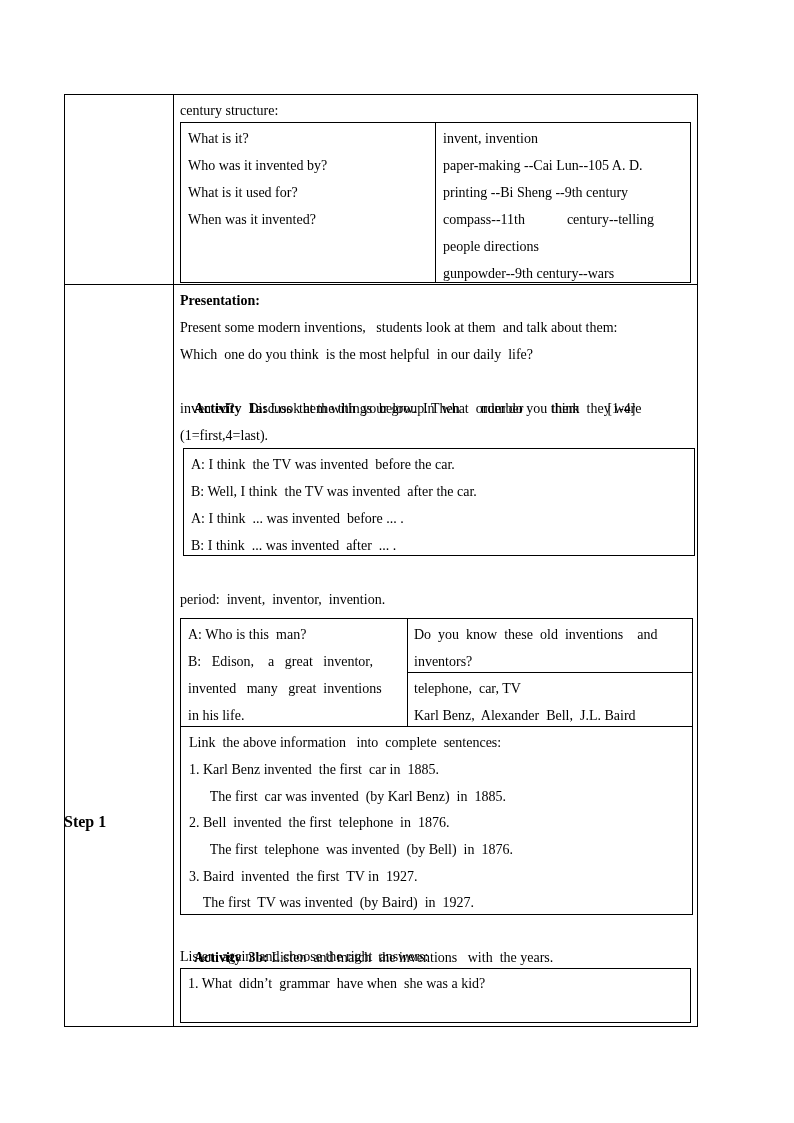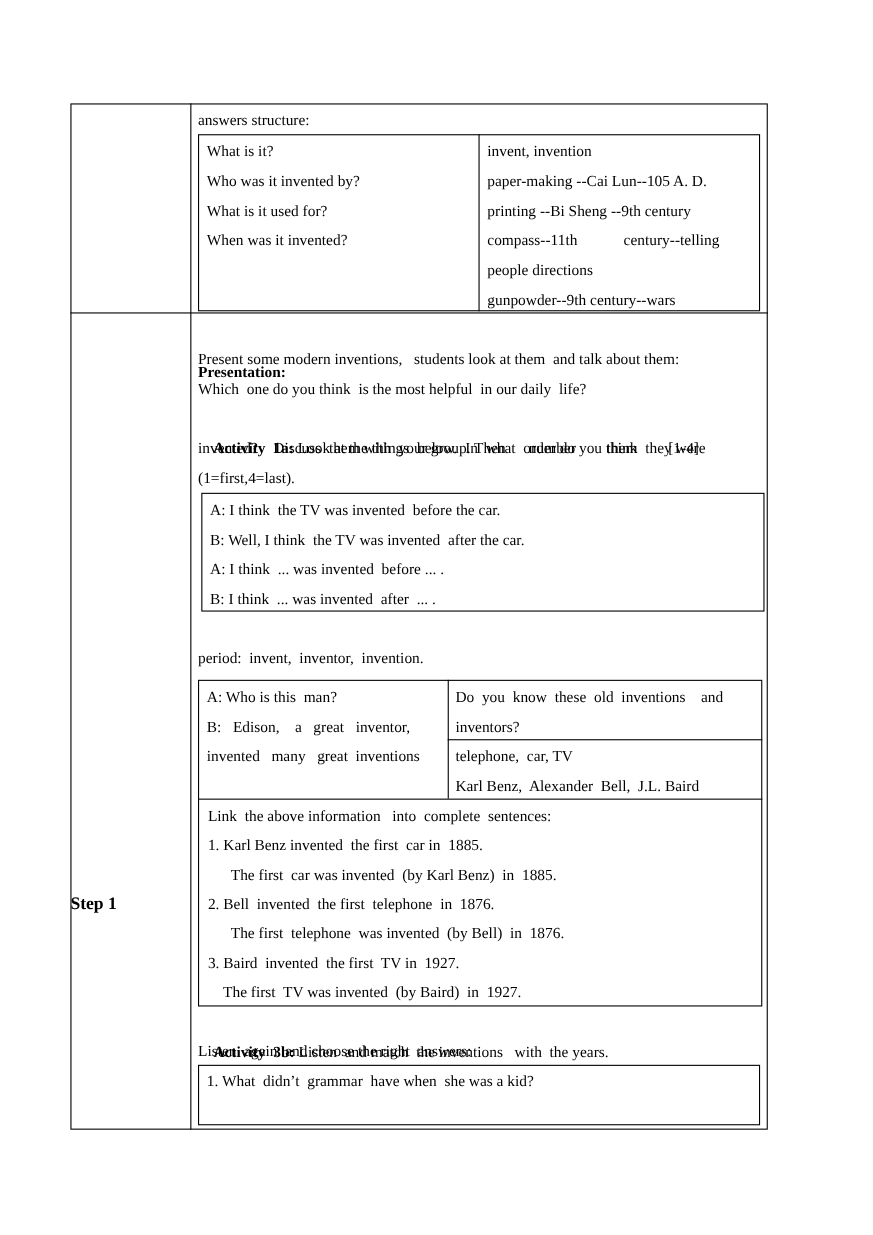--- a/index.html
+++ b/index.html
@@ -3,38 +3,38 @@
   <meta charset="utf-8">
   <style>
     html, body { margin: 0; padding: 0; background: #ffffff; }
     body {
       width: 794px; height: 1123px; position: relative; overflow: hidden;
       font-family: "Liberation Serif", "DejaVu Serif", serif;
       font-size: 14px; color: #000;
     }
     .abs { position: absolute; box-sizing: border-box; }
     .line { position: absolute; left: 0; right: 0; line-height: 27px; height: 27px; white-space: nowrap; }
-    .bold { font-weight: bold; margin-top: 39px; }
+    .bold { font-weight: bold; }
     .b { border: 1px solid #000; }
     .step-label {
       position: absolute; left: 64px; width: 110px; top: 813px;
       text-align: left; font-family: "Liberation Serif", serif; font-weight: bold; font-size: 16px;
     }
   </style>
 </head>
 <body>
 
 <div class="abs b" style="left:64px; top:94px; width:634px; height:933px;"></div>
 
 <div class="abs" style="left:173px; top:94px; width:1px; height:933px; background:#000;"></div>
 
 <div class="abs" style="left:64px; top:284px; width:634px; height:1px; background:#000;"></div>
 
 <div class="abs" style="left:180px; top:97px; width:510px; height:27px;">
-  <div class="line" style="top:0;">answers  structure:</div>
+  <div class="line" style="top:0;">century  structure:</div>
 </div>
 
 <div class="abs b" style="left:180px; top:122px; width:511px; height:161px;"></div>
 <div class="abs" style="left:435px; top:122px; width:1px; height:161px; background:#000;"></div>
 
 <div class="abs" style="left:188px; top:125px; width:240px; height:140px;">
   <div class="line" style="top:0;">What is it?</div>
   <div class="line" style="top:27px;">Who was it invented  by?</div>
   <div class="line" style="top:54px;">What is it used for?</div>
   <div class="line" style="top:81px;">When  was it invented?</div>
@@ -76,20 +76,21 @@
 
 <div class="abs b" style="left:180px; top:618px; width:513px; height:297px;"></div>
 <div class="abs" style="left:407px; top:618px; width:1px; height:108px; background:#000;"></div>
 <div class="abs" style="left:180px; top:726px; width:513px; height:1px; background:#000;"></div>
 <div class="abs" style="left:407px; top:672px; width:286px; height:1px; background:#000;"></div>
 
 <div class="abs" style="left:188px; top:621px; width:208px; height:108px;">
   <div class="line" style="top:27px; white-space:pre;">B:   Edison,    a   great   inventor,</div>
   <div class="line" style="top:0; white-space:pre;">A: Who is this  man?</div>
   <div class="line" style="top:54px; white-space:pre;">invented   many   great  inventions</div>
+  <div class="line" style="top:81px; white-space:pre;">in his life.</div>
 </div>
 
 <div class="abs" style="left:414px; top:621px; width:272px; height:54px;">
   <div class="line" style="top:0; white-space:pre;">Do  you  know  these  old  inventions    and</div>
   <div class="line" style="top:27px;">inventors?</div>
 </div>
 
 <div class="abs" style="left:414px; top:675px; width:272px; height:54px;">
   <div class="line" style="top:0; white-space:pre;">telephone,  car, TV</div>
   <div class="line" style="top:27px; white-space:pre;">Karl Benz,  Alexander  Bell,  J.L. Baird</div>

